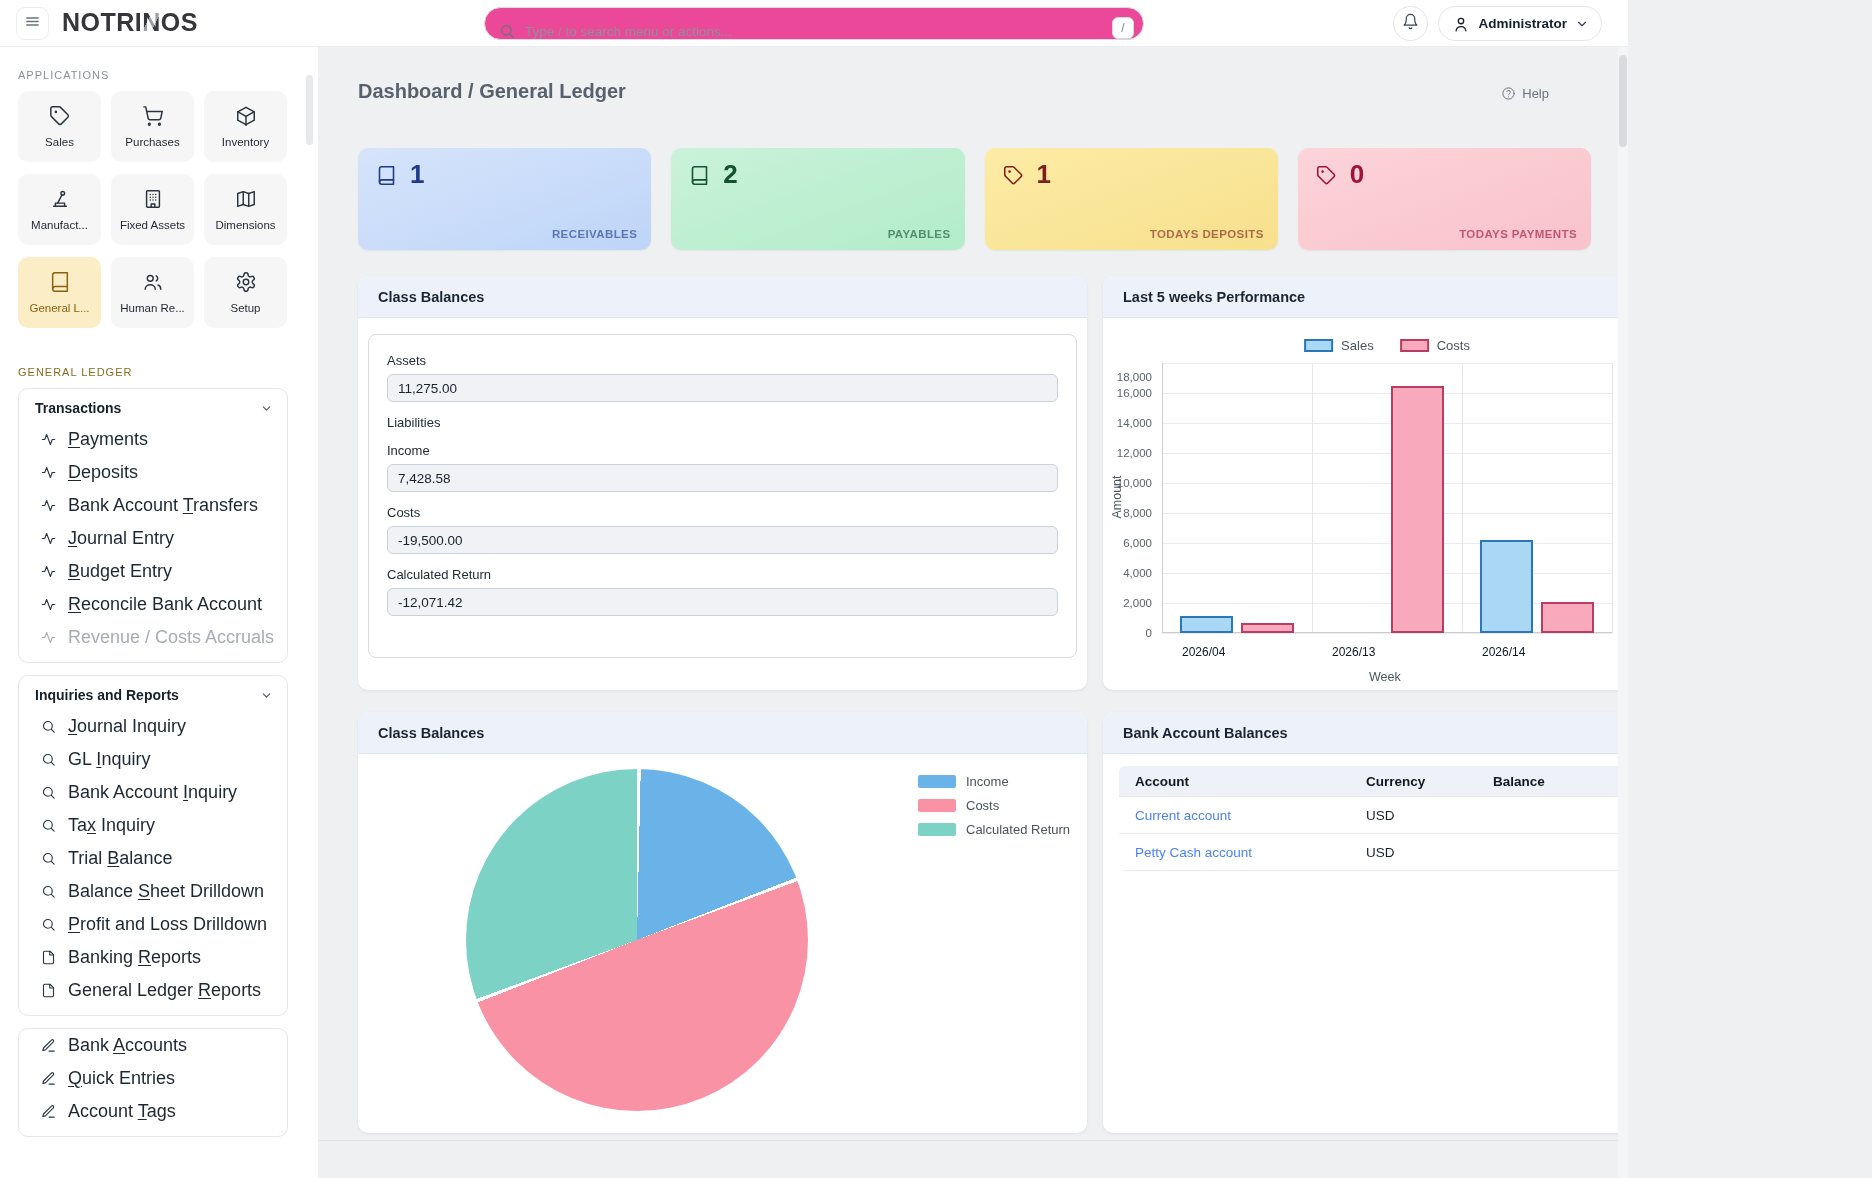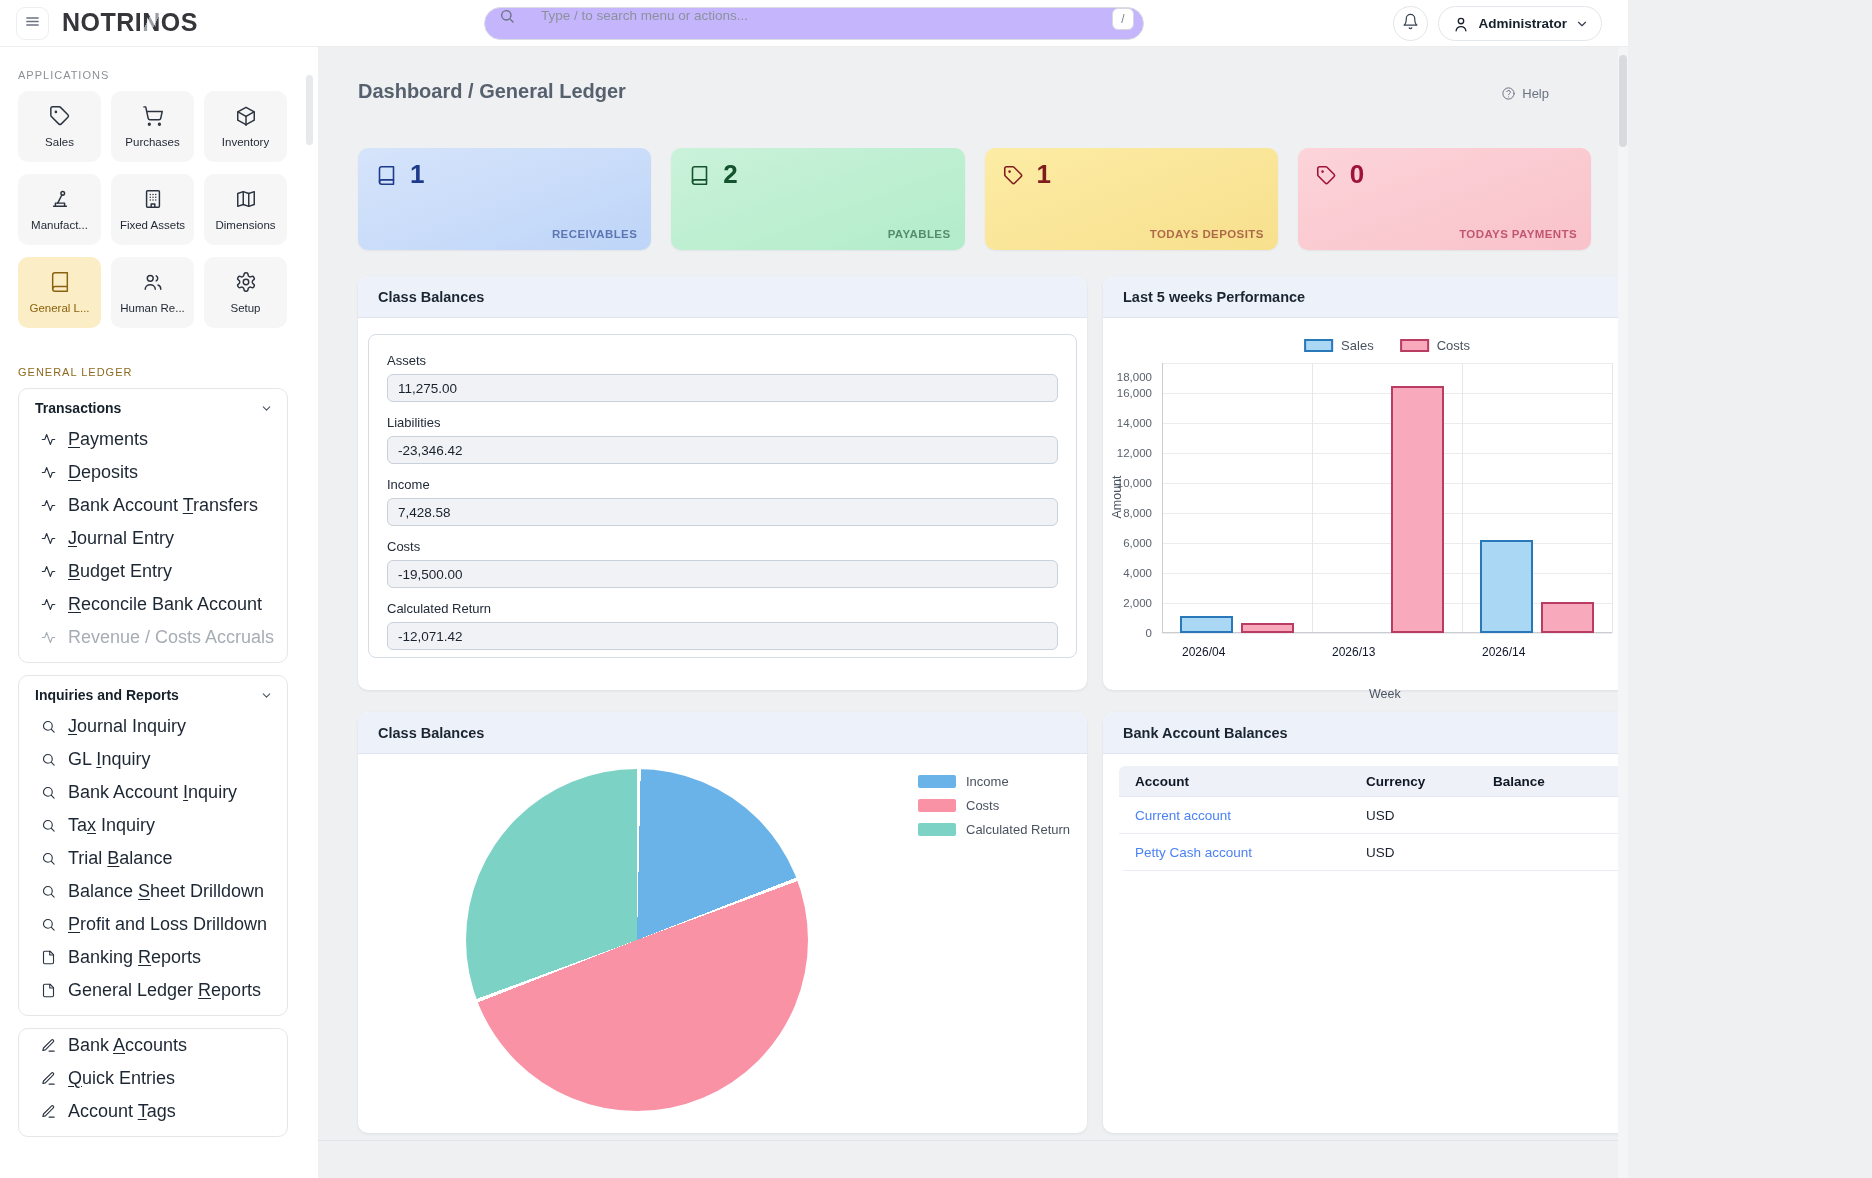--- a/index.html
+++ b/index.html
@@ -9,22 +9,22 @@
 
   
   .topbar { position:absolute; top:0; left:0; right:0; height:47px; background:#fff;
     border-bottom:1px solid #ebedef; z-index:10; }
   .hamburger { position:absolute; left:16px; top:7px; width:33px; height:33px; border:1px solid #eceef1;
     border-radius:9px; display:flex; align-items:center; justify-content:center; color:#6b7280; background:#fff; cursor:pointer; }
   .logo { position:absolute; left:62px; top:8px; font-size:25px; font-weight:800; letter-spacing:.5px; color:#35353a; }
   .logo .glitch { background:linear-gradient(115deg,#35353a 36%,#9aa0a6 36% 64%,#35353a 64%);
     -webkit-background-clip:text; background-clip:text; color:transparent; }
   .searchwrap { position:absolute; left:50%; transform:translateX(-50%); top:7px; width:660px; height:33px;
-    border:1px solid #d9dde2; border-radius:17px; background:#c4b5fd; display:flex; align-items:flex-start;
-    padding:0 9px 0 14px; gap:26px; }
+    border:1px solid #d9dde2; border-radius:17px; background:#ec4899; display:flex; align-items:flex-end;
+    padding:0 9px 0 14px; gap:10px; }
   .searchwrap input { flex:1; border:none; outline:none; background:transparent; font-size:13.5px; color:#333;
     font-family:"Liberation Sans", sans-serif; }
   .searchwrap input::placeholder { color:#8b929c; }
   .slash-badge { width:22px; height:22px; border:1px solid #d6dae0; border-radius:6px; background:#fff;
     color:#7a828c; font-size:12px; display:flex; align-items:center; justify-content:center; }
   .bell-btn { position:absolute; right:200px; top:6px; width:35px; height:35px; border:1px solid #e3e6ea;
     border-radius:50%; background:#fff; display:flex; align-items:center; justify-content:center; color:#374151; cursor:pointer; }
   .user-pill { position:absolute; right:26px; top:6px; height:35px; border:1px solid #e3e6ea; border-radius:18px;
     background:#fff; display:flex; align-items:center; gap:8px; padding:0 12px 0 13px; cursor:pointer;
     font-size:13.5px; font-weight:600; color:#16202b; }
@@ -87,21 +87,21 @@
     display:flex; align-items:center; padding:0 10px; font-size:13.5px; color:#1a222e; }
 
   
   #chart-area { position:absolute; inset:0; }
   .gridline-h { position:absolute; height:1px; background:#ececee; }
   .gridline-v { position:absolute; width:1px; background:#e6e7ea; }
   .plot-frame { position:absolute; border-left:1px solid #c9ccd1; border-bottom:1px solid #c9ccd1; }
   .ytick { position:absolute; width:50px; text-align:right; font-size:11.5px; color:#5a626e; }
   .xtick { position:absolute; width:110px; text-align:left; font-size:12px; color:#0f172a; }
   .bar { position:absolute; border-style:solid; border-width:2px; }
-  .axis-xlabel { position:absolute; font-size:12.5px; color:#4b5563;margin-top:17px; }
+  .axis-xlabel { position:absolute; font-size:12.5px; color:#4b5563; }
   .axis-ylabel { position:absolute; font-size:12.5px; color:#4b5563; transform:rotate(-90deg); transform-origin:center; }
   #chart-legend { position:absolute; display:flex; gap:26px; align-items:center; }
   .cl-item { display:flex; gap:8px; align-items:center; font-size:13px; color:#4a5360; }
   .cl-swatch { width:29px; height:13px; border-width:2px; border-style:solid; }
 
   
   #pie { position:absolute; left:108px; top:15px; width:342px; height:342px; border-radius:50%; }
   #pie-legend { position:absolute; left:560px; top:20px; }
   .pl-item { display:flex; align-items:center; gap:10px; margin-bottom:9px; font-size:13px; color:#4a5360; }
   .pl-swatch { width:38px; height:13px; border-radius:2px; }
@@ -513,21 +513,20 @@
     <div class="panel" id="panel-class-form">
       <div class="panel-header">Class Balances</div>
       <div class="panel-body">
         <div class="fieldset" id="cb-fields">
             <div class="field">
               <div class="f-label">Assets</div>
               <div class="f-input">11,275.00</div>
             </div>
             <div class="field">
               <div class="f-label">Liabilities</div>
-              <div class="f-input">-23,346.42</div>
             </div>
             <div class="field">
               <div class="f-label">Income</div>
               <div class="f-input">7,428.58</div>
             </div>
             <div class="field">
               <div class="f-label">Costs</div>
               <div class="f-input">-19,500.00</div>
             </div>
             <div class="field">

